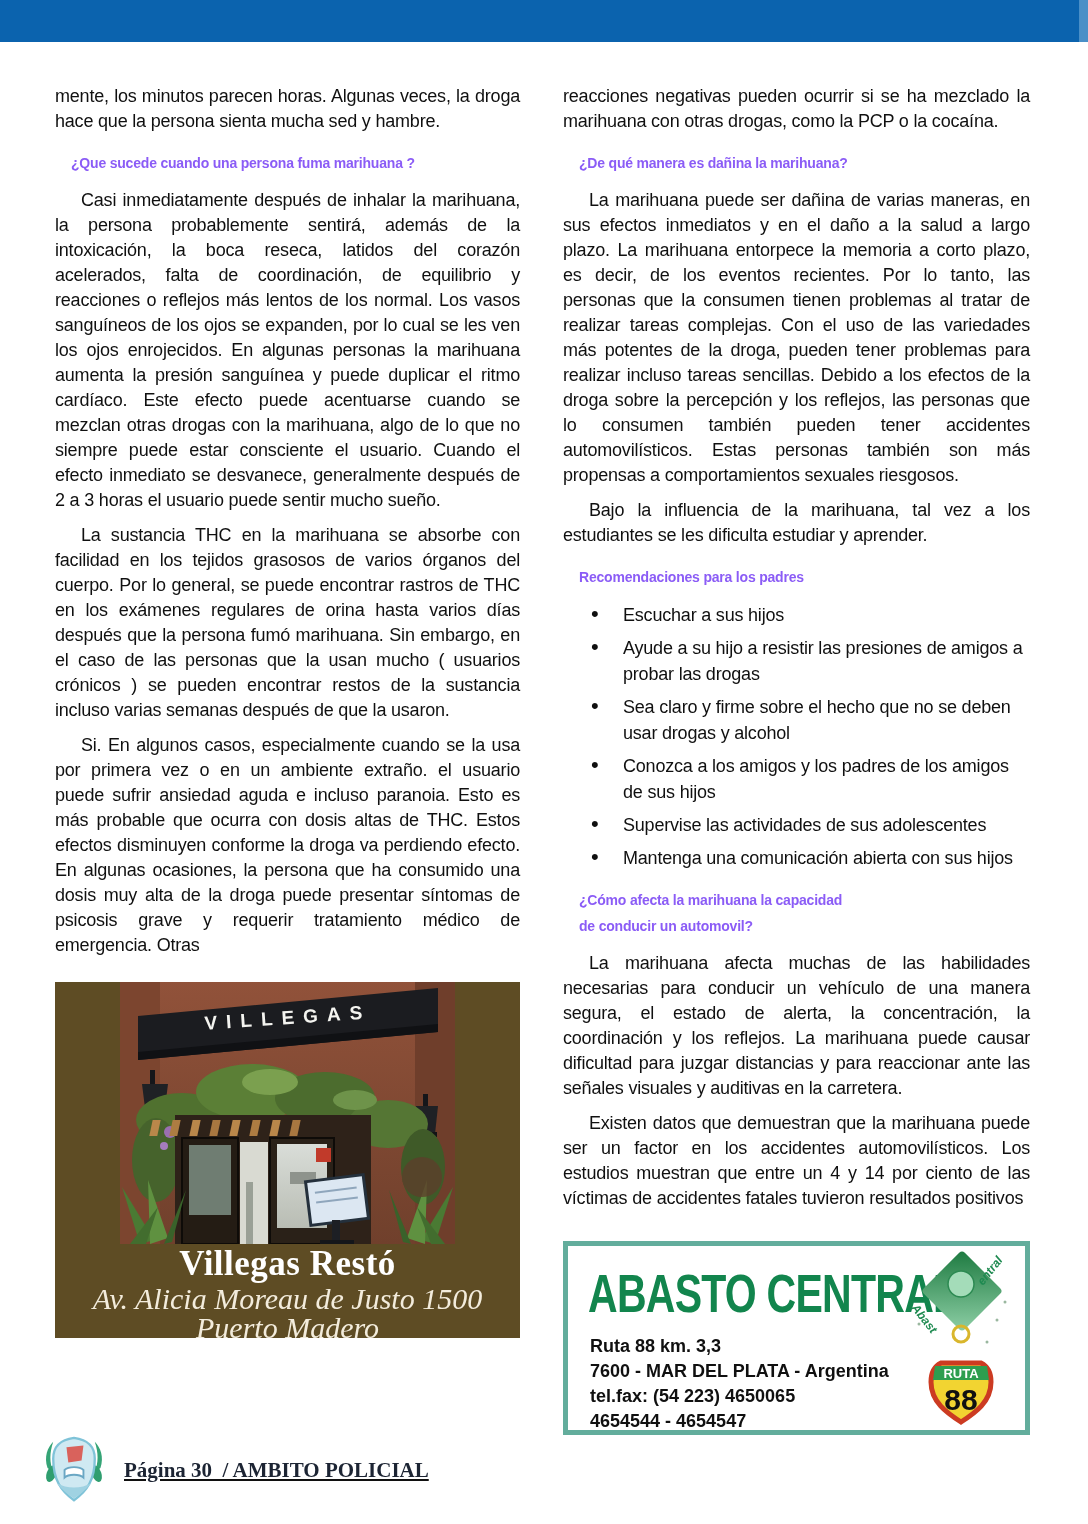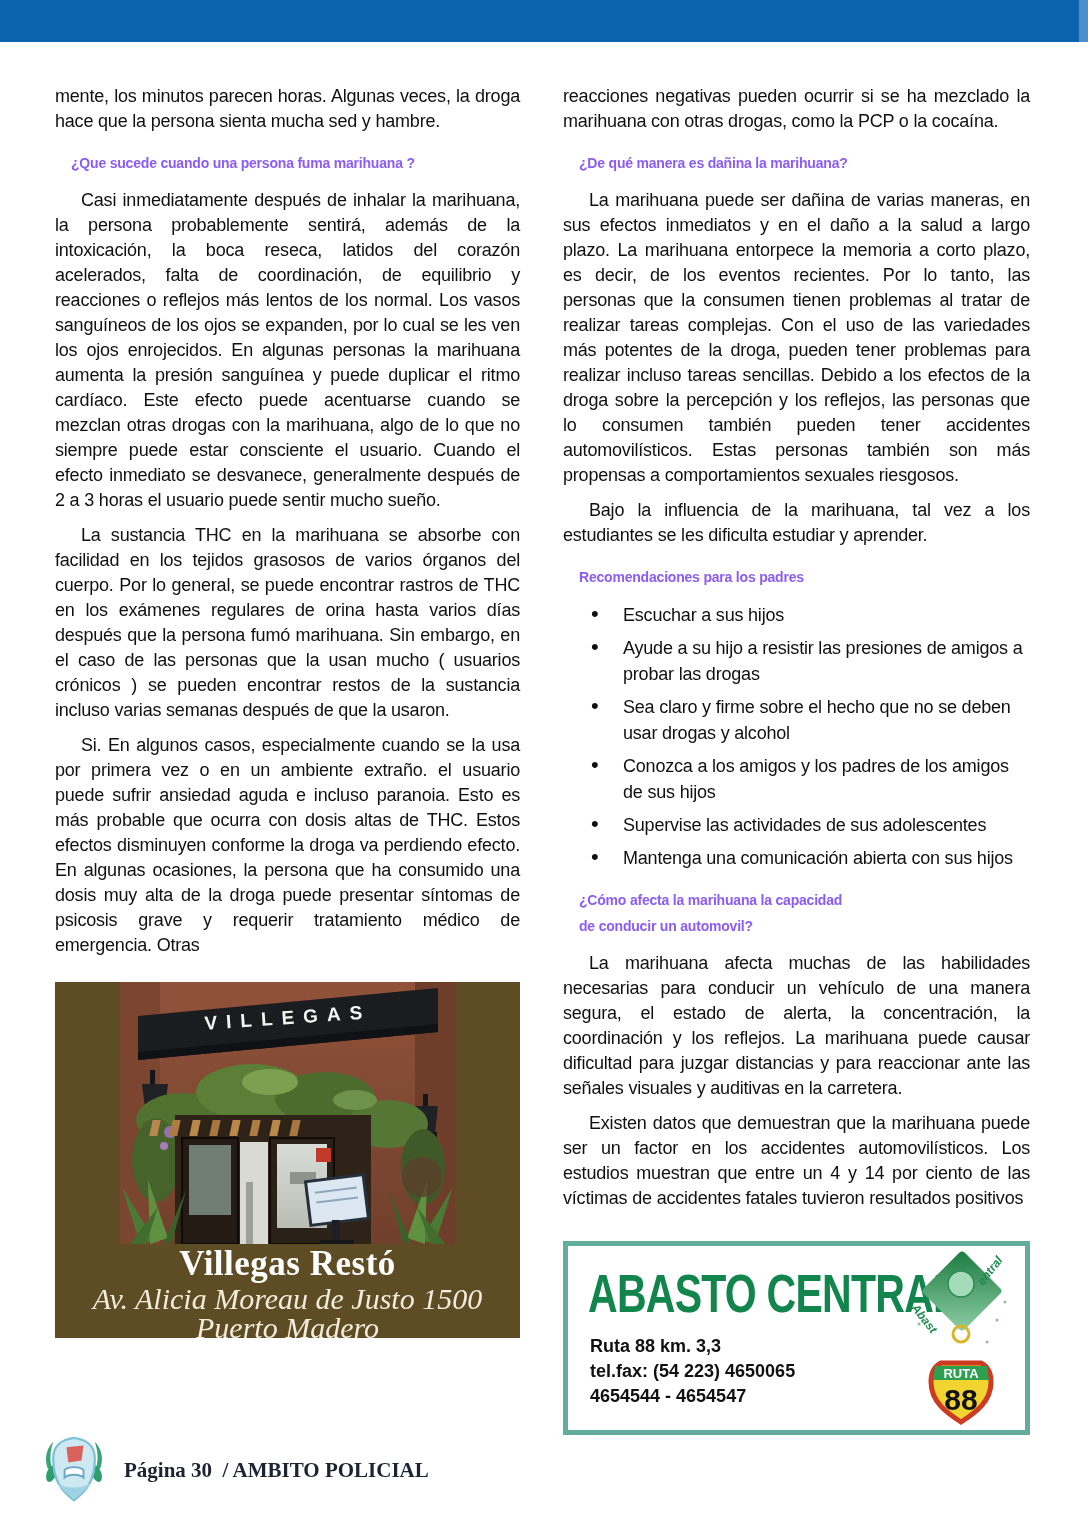--- a/index.html
+++ b/index.html
@@ -36,21 +36,21 @@
   
   .abasto{margin-top:30px;width:467px;height:194px;border:5px solid #63ad9c;
           background:#ffffff;box-sizing:border-box;position:relative;}
   .abasto-name{color:#12854d;font-weight:bold;font-size:54px;white-space:nowrap;
                transform:scaleX(0.76);transform-origin:left center;
                letter-spacing:-1px;margin:16px 0 10px 20px;}
   .abasto-lines{margin-left:22px;font-weight:bold;font-size:18px;line-height:25px;}
   .abasto-logos{position:absolute;right:6px;top:4px;}
 
   
-  .footer{position:absolute;left:40px;top:1432px;display:flex;align-items:center;gap:16px;}
+  .footer{position:absolute;left:40px;top:1432px;display:flex;align-items:center;gap:16px;text-decoration:underline;}
   .footer-text{font-family:"Liberation Serif",serif;font-weight:bold;font-size:21px;
                color:#1c2433;white-space:pre;}
 </style>
 </head>
 <body>
 
 <div class="page">
 
   <div class="topbar">
     <div class="topbar-accent"></div>
@@ -190,20 +190,21 @@
     </h2>
 
     <p class="indent">La marihuana afecta muchas de las habilidades necesarias para conducir un vehículo de una manera segura, el estado de alerta, la concentración, la coordinación y los reflejos. La marihuana puede causar dificultad para juzgar distancias y para reaccionar ante las señales visuales y auditivas en la carretera.</p>
 
     <p class="indent">Existen datos que demuestran que la marihuana puede ser un factor en los accidentes automovilísticos. Los estudios muestran que entre un 4 y 14 por ciento de las víctimas de accidentes fatales tuvieron resultados positivos</p>
 
     <div class="abasto">
       <div class="abasto-name">ABASTO CENTRAL</div>
       <div class="abasto-lines">
         <div>Ruta 88 km. 3,3</div>
+        <div>7600 - MAR DEL PLATA - Argentina</div>
         <div>tel.fax: (54 223) 4650065</div>
         <div>4654544 - 4654547</div>
       </div>
       <div class="abasto-logos">
         <svg width="122" height="176" viewBox="0 0 122 176">
           <defs>
             <linearGradient id="diam" x1="0" y1="0" x2="1" y2="1">
               <stop offset="0" stop-color="#1d7a40"></stop>
               <stop offset="1" stop-color="#8ecfa6"></stop>
             </linearGradient>

